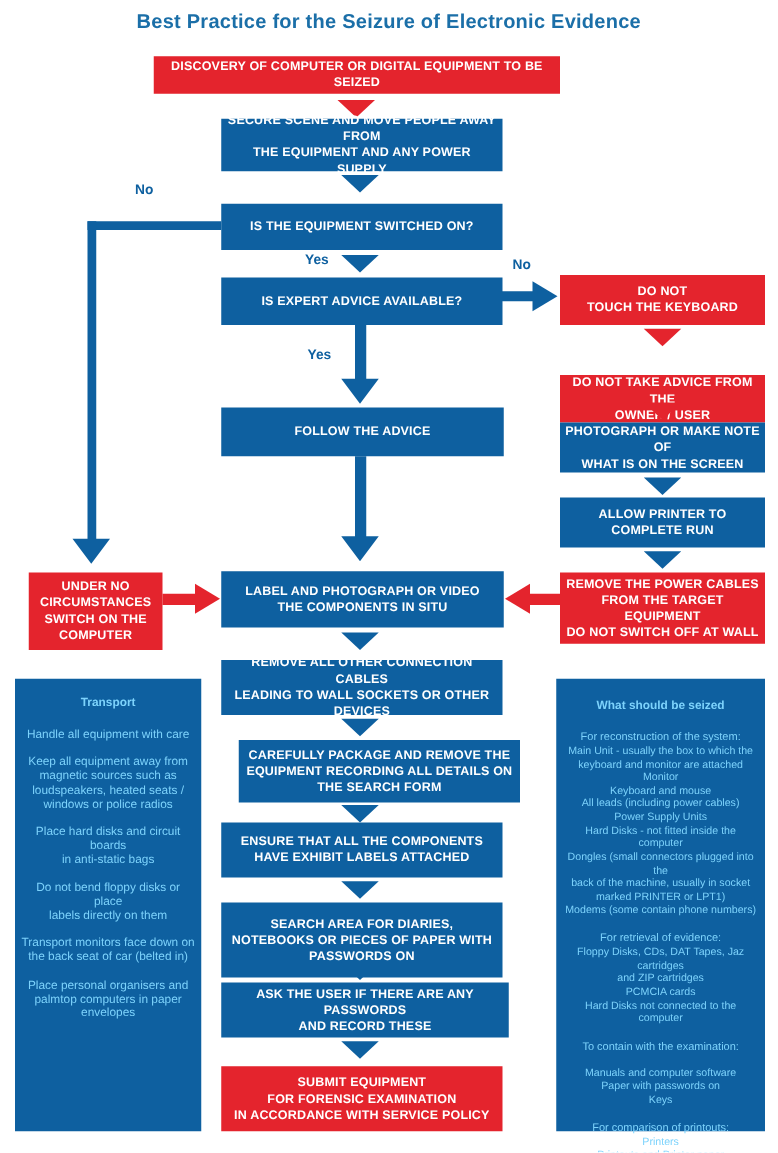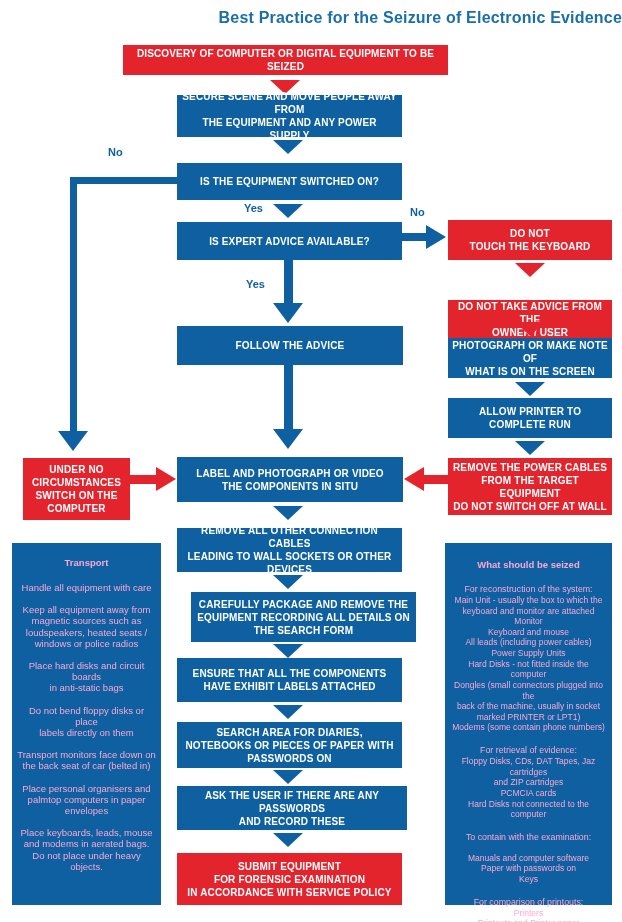--- a/index.html
+++ b/index.html
@@ -2,21 +2,21 @@
 <html style="--blue: #0E60A0; --red: #E4242D; --titleBlue: #1B6FA8;"><head>
 <meta charset="utf-8">
 <style>
   :root { --blue:#0E60A0; --red:#E4242D; --titleBlue:#1B6FA8; }
   html,body{margin:0;padding:0;background:#fff;}
   #stage{
     position:relative;width:622px;height:922px;background:#fff;
     font-family:"Liberation Sans", sans-serif;overflow:hidden;
   }
   .title{
-    position:absolute;top:9px;left:0;width:622px;text-align:right;
+    position:absolute;top:9px;left:0;width:622px;text-align:center;
     font-size:16px;font-weight:bold;color:var(--titleBlue);letter-spacing:0.2px;
   }
   .box{
     position:absolute;display:flex;align-items:center;justify-content:center;
     text-align:center;color:#fff;font-weight:bold;font-size:10px;
     line-height:1.3;white-space:pre-line;letter-spacing:0.15px;padding:0 4px;
     box-sizing:border-box;
   }
   .box.blue{background:var(--blue);}
   .box.red{background:var(--red);}
@@ -38,21 +38,21 @@
     border-left:15px solid transparent;border-right:15px solid transparent;
     border-top:20px solid transparent;}
   .head-right.blue{border-left-color:var(--blue);}
   .head-right.red{border-left-color:var(--red);}
   .head-left.red{border-right-color:var(--red);}
   .head-down.blue{border-top-color:var(--blue);}
   .blabel{
     position:absolute;color:var(--blue);font-weight:bold;font-size:11px;
   }
   .panel{
-    position:absolute;background:var(--blue);color:#f9a8d4;text-align:center;
+    position:absolute;background:var(--blue);color:#7dd3fc;text-align:center;
     box-sizing:border-box;padding:14px 5px 10px 5px;
   }
   .panel-title{font-weight:bold;font-size:9.5px;margin-bottom:14px;}
   .panel p{font-size:9.5px;line-height:1.18;margin:0 0 11px 0;white-space:pre-line;}
   .panel.right{font-size:8.5px;padding-top:16px;}
   .sec{margin-bottom:12px;}
   .sec-heading{font-weight:normal;font-size:8.8px;line-height:1.25;}
   .sec-heading.normal{font-weight:normal;margin-bottom:10px;}
   .sec-line{font-size:8.5px;line-height:1.25;white-space:pre-line;}
 </style>
@@ -134,21 +134,21 @@
 
   <div class="box blue" style="left:191px;top:592px;width:225px;height:50px;">CAREFULLY PACKAGE AND REMOVE THE
 EQUIPMENT RECORDING ALL DETAILS ON
 THE SEARCH FORM</div>
   <div class="tri blue" style="left:273px;top:644px;"></div>
 
   <div class="box blue" style="left:177px;top:658px;width:225px;height:44px;">ENSURE THAT ALL THE COMPONENTS
 HAVE EXHIBIT LABELS ATTACHED</div>
   <div class="tri blue" style="left:273px;top:705px;"></div>
 
-  <div class="box blue" style="left:177px;top:722px;width:225px;height:46px;">SEARCH AREA FOR DIARIES,
+  <div class="box blue" style="left:177px;top:722px;width:225px;height:60px;">SEARCH AREA FOR DIARIES,
 NOTEBOOKS OR PIECES OF PAPER WITH
 PASSWORDS ON</div>
   <div class="tri blue" style="left:273px;top:770px;"></div>
 
   <div class="box blue" style="left:177px;top:786px;width:230px;height:44px;">ASK THE USER IF THERE ARE ANY PASSWORDS
 AND RECORD THESE</div>
   <div class="tri blue" style="left:273px;top:833px;"></div>
 
   <div class="box red" style="left:177px;top:853px;width:225px;height:52px;">SUBMIT EQUIPMENT
 FOR FORENSIC EXAMINATION
@@ -163,23 +163,20 @@
 windows or police radios</p>
     <p>Place hard disks and circuit boards
 in anti-static bags</p>
     <p>Do not bend floppy disks or place
 labels directly on them</p>
     <p>Transport monitors face down on
 the back seat of car (belted in)</p>
     <p>Place personal organisers and
 palmtop computers in paper
 envelopes</p>
-    <p>Place keyboards, leads, mouse
-and modems in aerated bags.
-Do not place under heavy objects.</p>
   </div>
 
   <div class="panel right" style="left:445px;top:543px;width:167px;height:362px;">
     <div class="panel-title">What should be seized</div>
 
     <div class="sec">
       <div class="sec-heading">For reconstruction of the system:</div>
       <div class="sec-line">Main Unit - usually the box to which the
 keyboard and monitor are attached</div>
       <div class="sec-line">Monitor</div>

